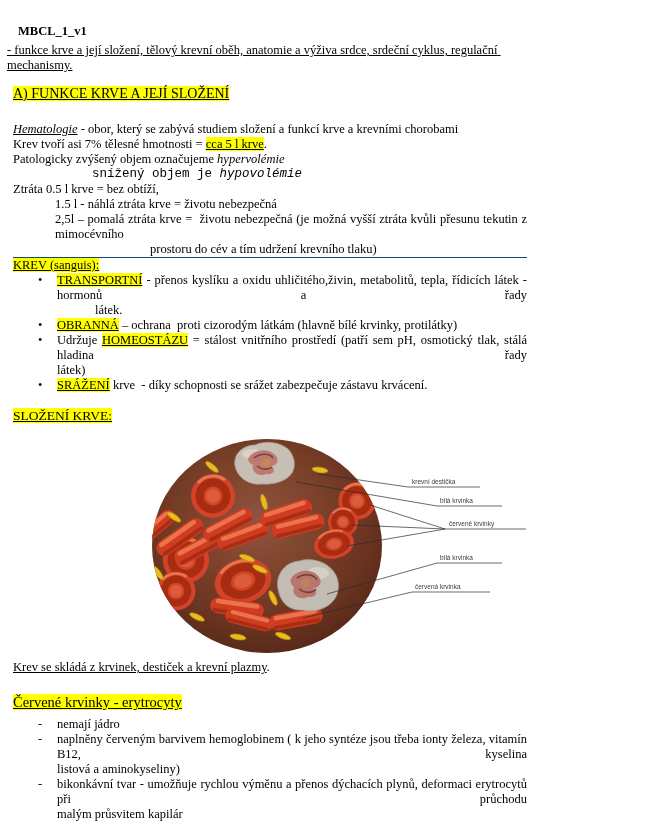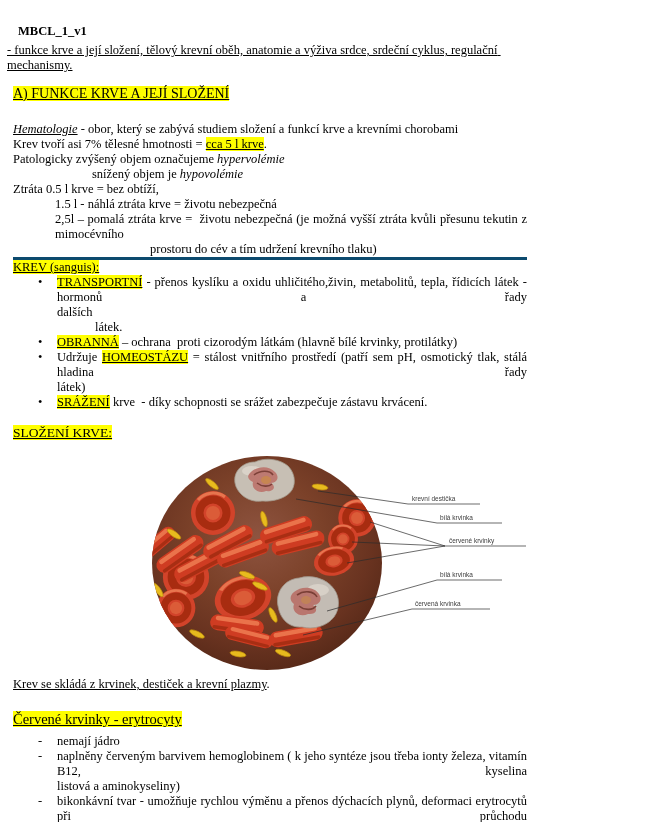--- a/index.html
+++ b/index.html
@@ -13,25 +13,25 @@
   .b { font-weight:normal; }
   .i { font-style:italic; }
   .u { text-decoration:underline; }
   .hl { background:#ffff00; }
   .doc-id { font-weight:bold; margin-left:5px; }
   .title { text-align:center; font-size:17px; line-height:19px; margin-top:2px; }
   .subtitle { margin-left:-6px; margin-top:4px; }
   .subtitle span { text-decoration:underline; }
   .h1 { margin-top:13px; font-size:14px; line-height:16px; }
   .block1 { margin-top:20px; }
-  .ind-a { padding-left:79px; }
+  .ind-a { padding-left:79px;font-family:Liberation Mono, monospace; }
   .ind-b { padding-left:42px; }
   .ind-c { padding-left:137px; }
   .just { text-align:justify; text-align-last:justify; }
-  .krev-h { border-top:3px solid #0c4a6e; font-size:12.5px; }
+  .krev-h { border-top:1px solid #0c4a6e; font-size:12.5px; }
   .brow { display:flex; }
   .bmark { flex:none; width:19px; margin-left:25px; }
   .bcontent { flex:1 1 auto; min-width:0; }
   .b1l3 { padding-left:38px; }
   .h2 { margin-top:15px; font-size:13.5px; line-height:16px; }
   .figure { position:relative; width:650px; height:230px; margin-left:-13px; margin-top:6px; }
   .h3 { margin-top:18px; font-size:14.5px; line-height:18px; }
   .dlist { margin-top:6px; }
   svg text { font-family:"Liberation Sans", sans-serif; }
 </style>
@@ -58,21 +58,20 @@
     <div class="ind-c" data-bind="funkce.ztrata_3b">prostoru do cév a tím udržení krevního tlaku)</div>
   </div>
 
   <div class="krev-h"><span class="hl b u" data-bind="krev.heading">KREV (sanguis):</span></div>
 
   <div>
     <div class="brow">
       <span class="bmark" data-bind="krev.bullet_glyph">•</span>
       <div class="bcontent">
         <div class="just"><span class="hl u" data-bind="krev.b1_term">TRANSPORTNÍ</span><span data-bind="krev.b1_rest"> - přenos kyslíku a oxidu uhličitého,živin, metabolitů, tepla, řídicích látek - hormonů a řady</span></div>
-        <div data-bind="krev.b1_line2">dalších</div>
         <div class="b1l3" data-bind="krev.b1_line3">látek.</div>
       </div>
     </div>
     <div class="brow">
       <span class="bmark" data-bind="krev.bullet_glyph">•</span>
       <div class="bcontent"><span class="hl u" data-bind="krev.b2_term">OBRANNÁ</span><span data-bind="krev.b2_rest"> – ochrana  proti cizorodým látkám (hlavně bílé krvinky, protilátky)</span></div>
     </div>
     <div class="brow">
       <span class="bmark" data-bind="krev.bullet_glyph">•</span>
       <div class="bcontent">

